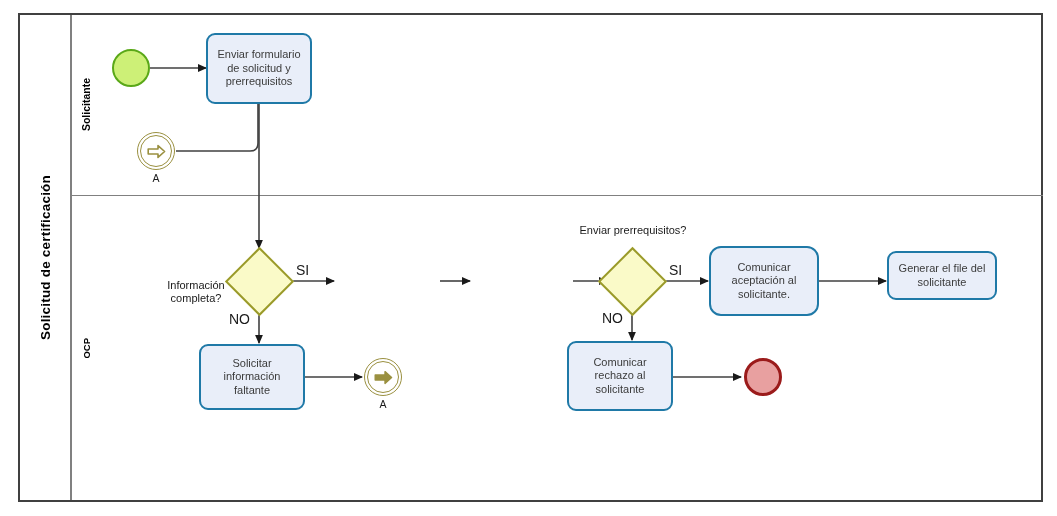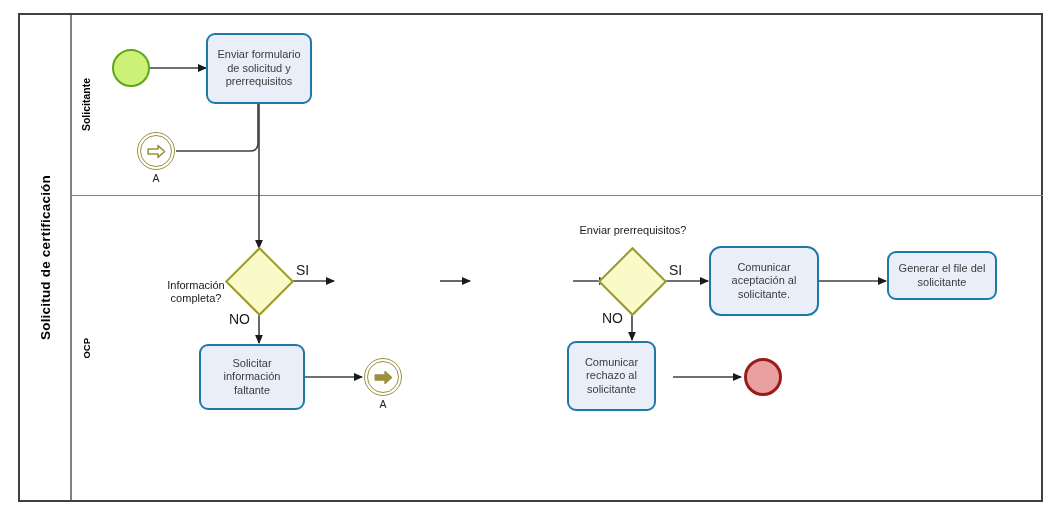--- a/index.html
+++ b/index.html
@@ -265,21 +265,21 @@
 
   <div class="node link-event" style="left:364px; top:358px;">
     <div class="link-event-inner">
       <svg class="link-event-arrow" width="19" height="15" viewBox="0 0 19 15">
         <path d="M1.2,5 L11,5 L11,1.6 L17.6,7.5 L11,13.4 L11,10 L1.2,10 z" fill="#9a9040" stroke="#9a9040" stroke-width="1.4" stroke-linejoin="round"></path>
       </svg>
     </div>
   </div>
   <div class="event-label" style="left:363px; top:398px;">A</div>
 
-  <div class="node task" style="left:567px; top:341px; width:89px; height:70px;">Comunicar rechazo al solicitante</div>
+  <div class="node task" style="left:567px; top:341px; width:106px; height:70px;">Comunicar rechazo al solicitante</div>
 
   <div class="node end-event" style="left:744px; top:358px;"></div>
 
   <div class="flow-label" style="left:296px; top:262px;">SI</div>
   <div class="flow-label" style="left:229px; top:311px;">NO</div>
   <div class="flow-label" style="left:669px; top:262px;">SI</div>
   <div class="flow-label" style="left:602px; top:310px;">NO</div>
 
 </div>
 

